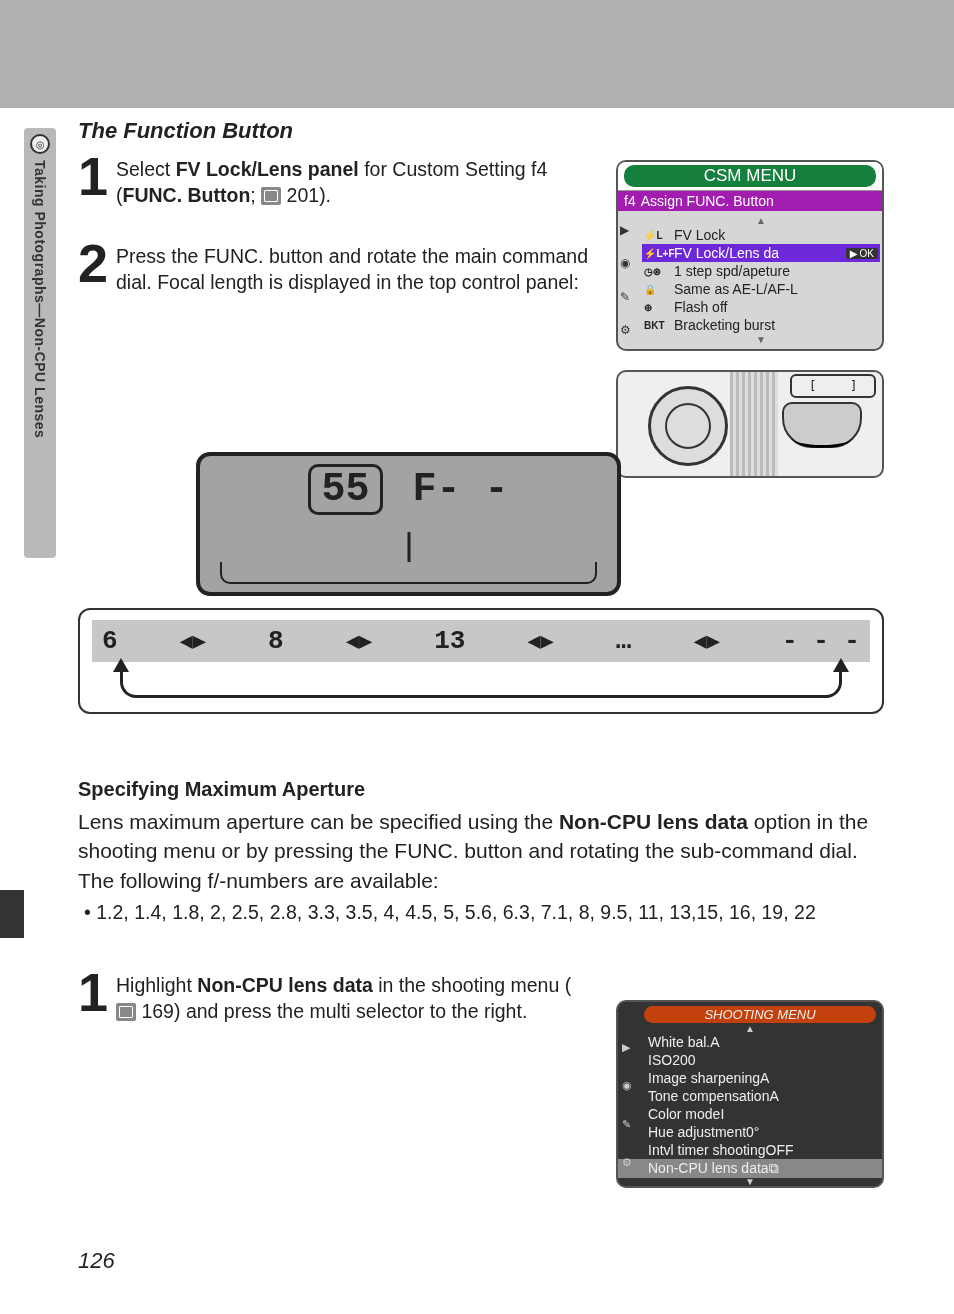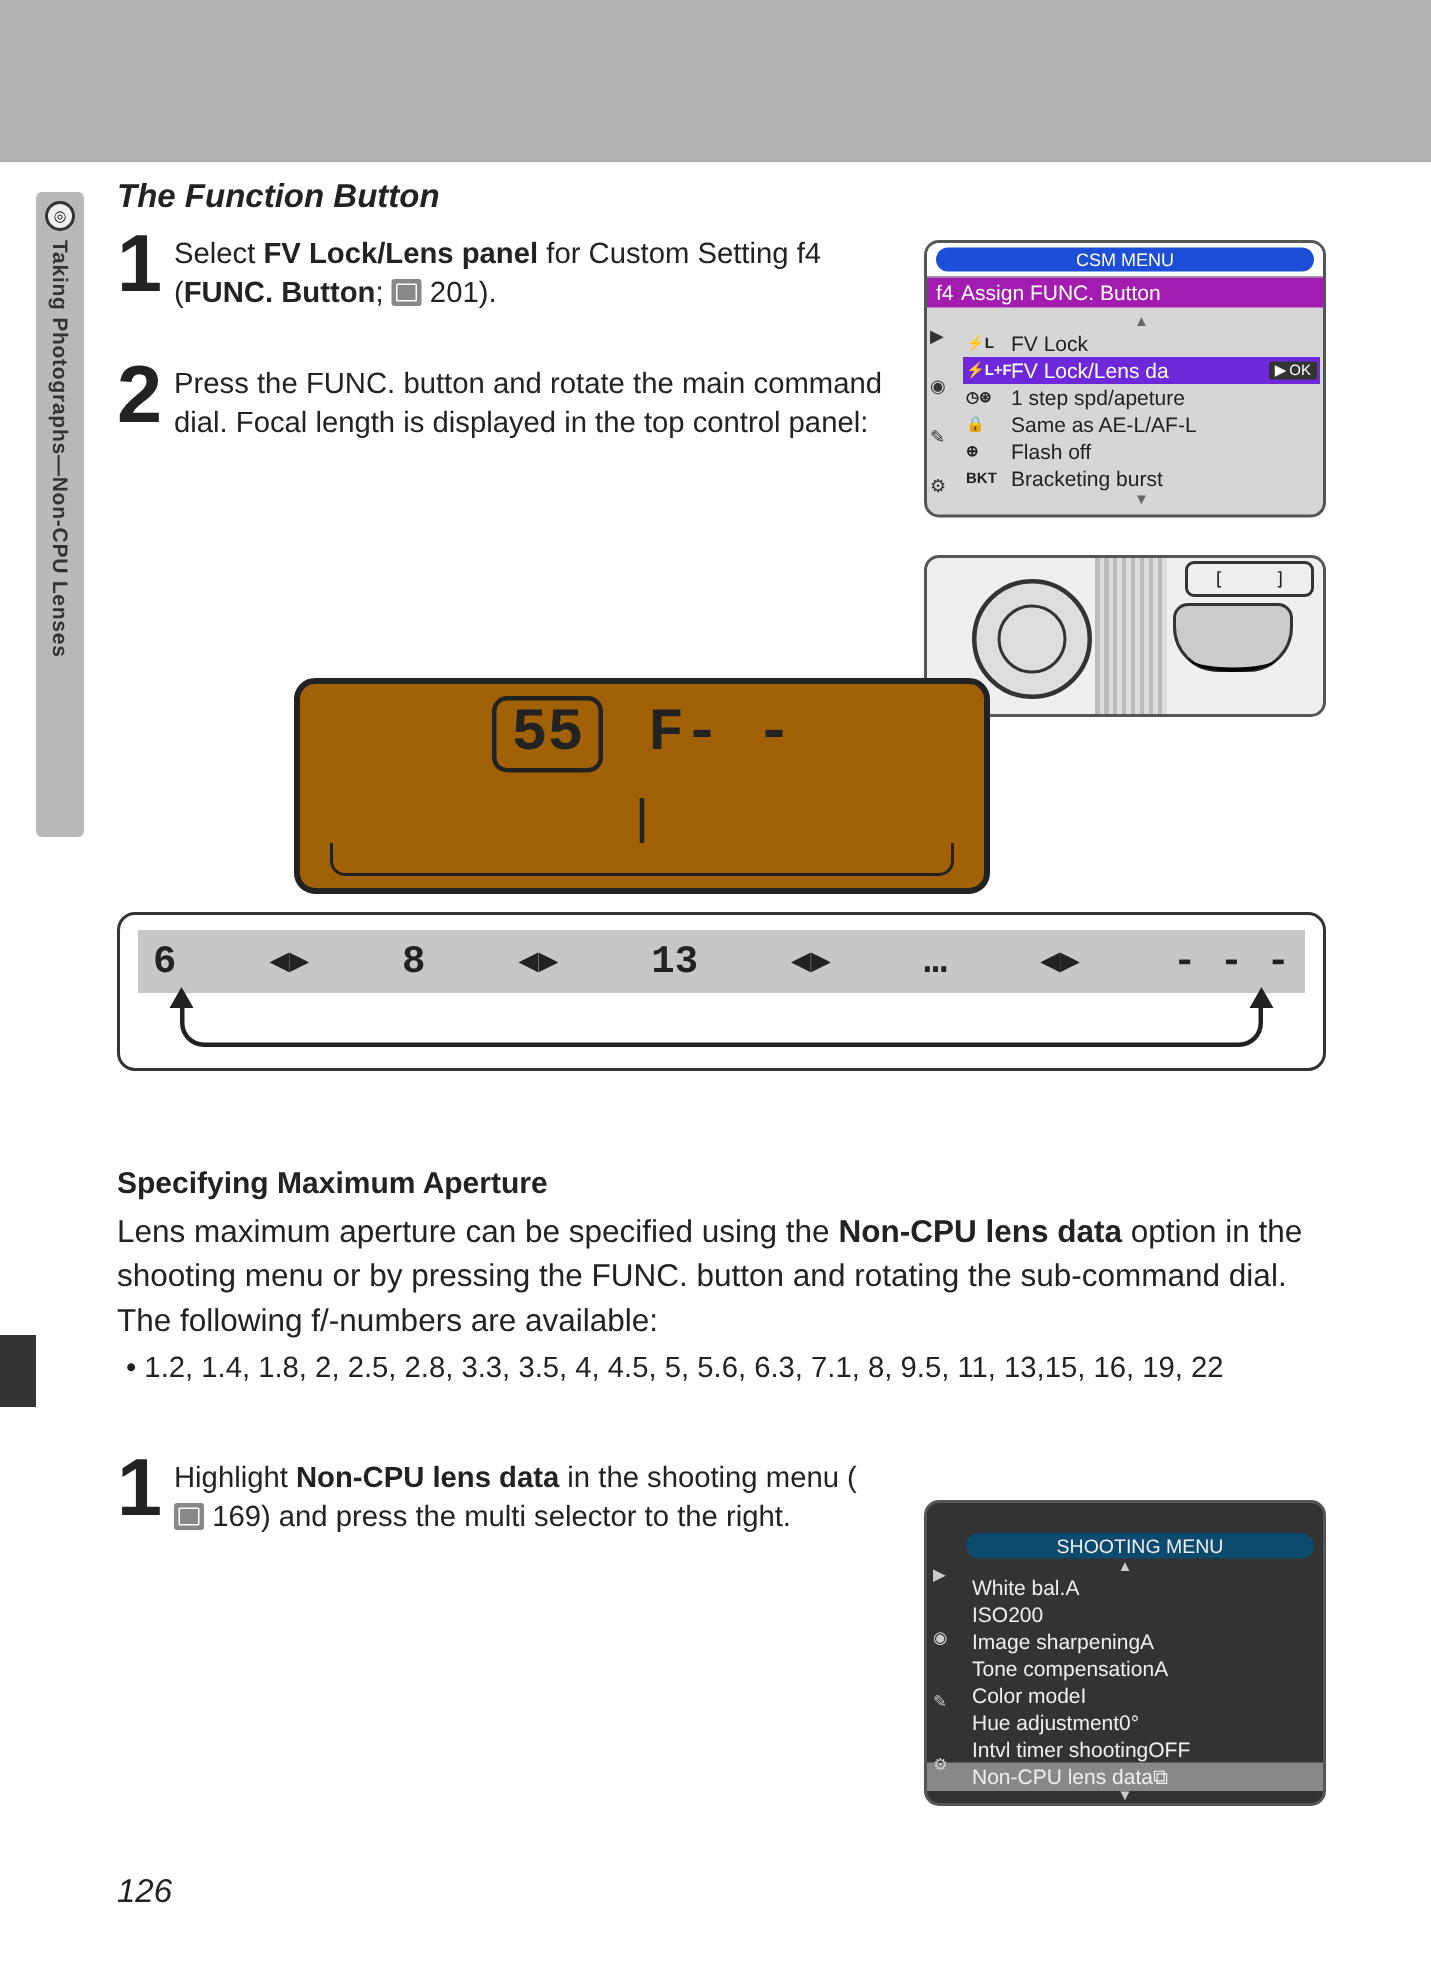--- a/index.html
+++ b/index.html
@@ -104,25 +104,25 @@
     overflow: hidden;
   }
   .csm-menu .headerrow {
     display: flex;
     background: #fff;
     padding: 2px 4px;
     border-bottom: 1px solid #999;
   }
   .csm-menu .pill {
     flex: 1;
-    background: #1d4ed8;
+    background: #15803d;
     color: #fff;
     border-radius: 10px;
     text-align: center;
-    font-size: 12px;
+    font-size: 17px;
     padding: 1px 4px;
     margin: 1px 2px;
   }
   .csm-menu .subhead {
     background: #a21caf; color: #fff;
     padding: 2px 6px;
     font-size: 14px;
     display:flex; gap:5px;
   }
   .csm-menu .list {
@@ -190,24 +190,24 @@
     width:86px; height:24px;
     border:2px solid #333; border-radius:6px; background:#eee;
     font-family:monospace; font-size:12px;
     display:flex; align-items:center; justify-content:space-around;
   }
 
   
   .lcd {
     position: absolute;
     left: 118px; top: 334px;
-    width: 464px; height: 144px;
+    width: 425px; height: 144px;
     border: 4px solid #222;
     border-radius: 14px;
-    background: #a16207;
+    background: #a3a3a3;
   }
   .lcd .mainrow {
     display:flex; align-items:center; justify-content:center;
     gap:30px; padding-top:8px;
     font-family: "Courier New", monospace;
     font-weight:bold; font-size:40px;
   }
   .lcd .focal {
     border:3px solid #222; border-radius:10px;
     padding:0 10px;
@@ -284,26 +284,27 @@
     position:absolute; right:0; top:32px;
     width:268px;
     border:2px solid #555;
     border-radius:10px;
     background:#333;
     color:#eee;
     font-size:14px;
     overflow:hidden;
   }
   .shoot-menu .smhead {
-    background:#0c4a6e;
-    margin:20px 6px 2px 26px;
+    background:#c2410c;
+    margin:4px 6px 2px 26px;
     border-radius:10px;
     text-align:center;
     padding:1px;
     font-size:13px;
+    font-style:italic;
   }
   .shoot-menu .smrow {
     display:flex; justify-content:flex-start;
     padding:1px 10px 1px 30px;
     font-size:14px;
   }
   .shoot-menu .smrow.hl {
     background:#888;
   }
   .shoot-menu .smicons {

